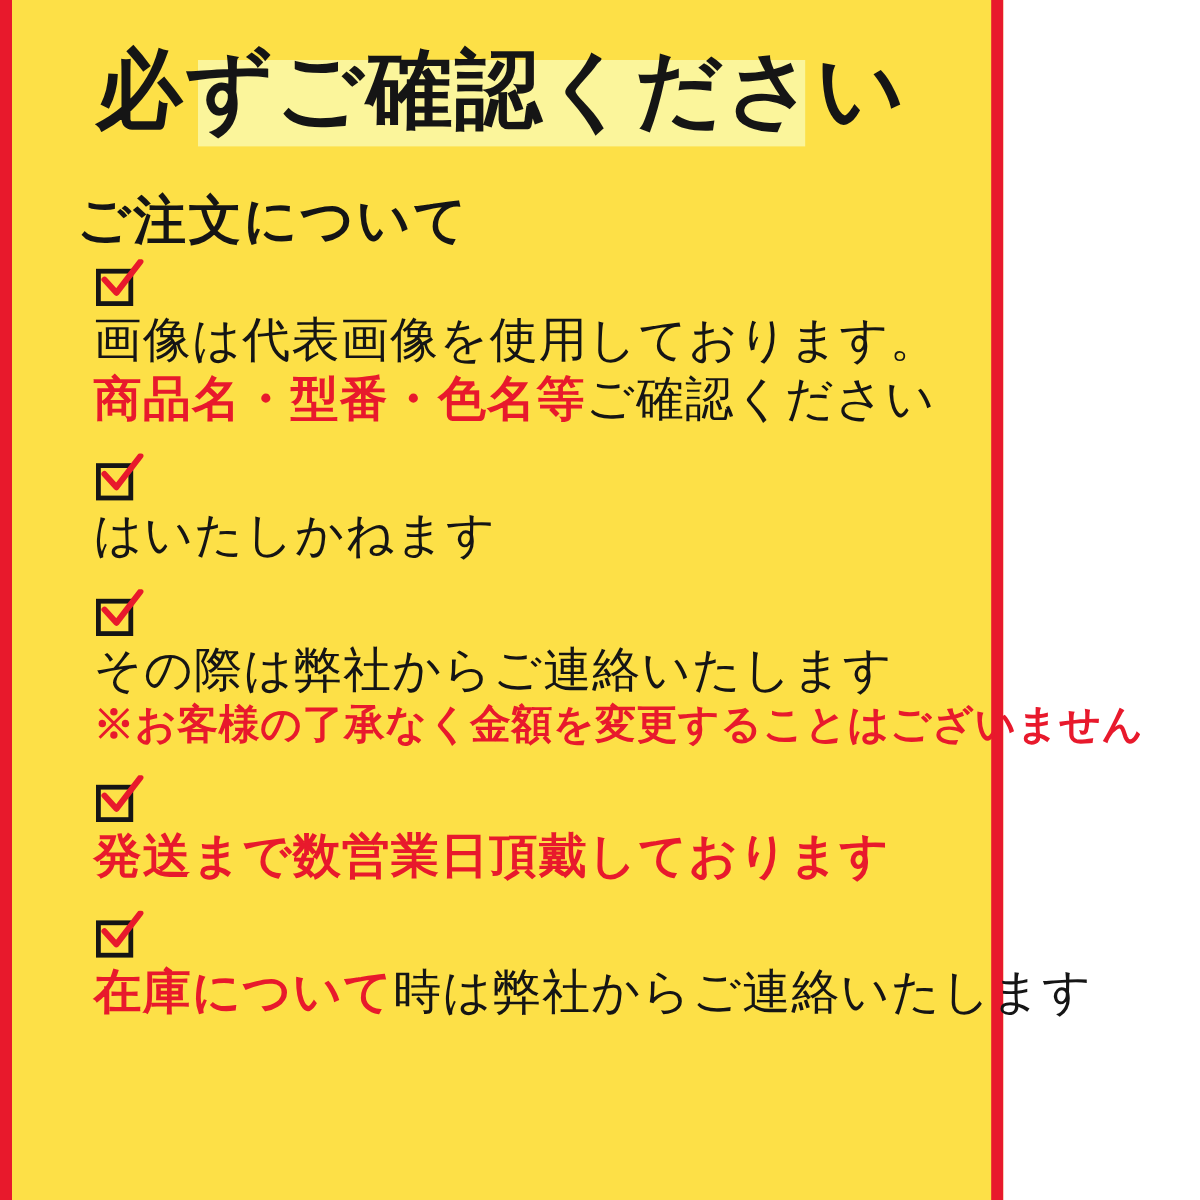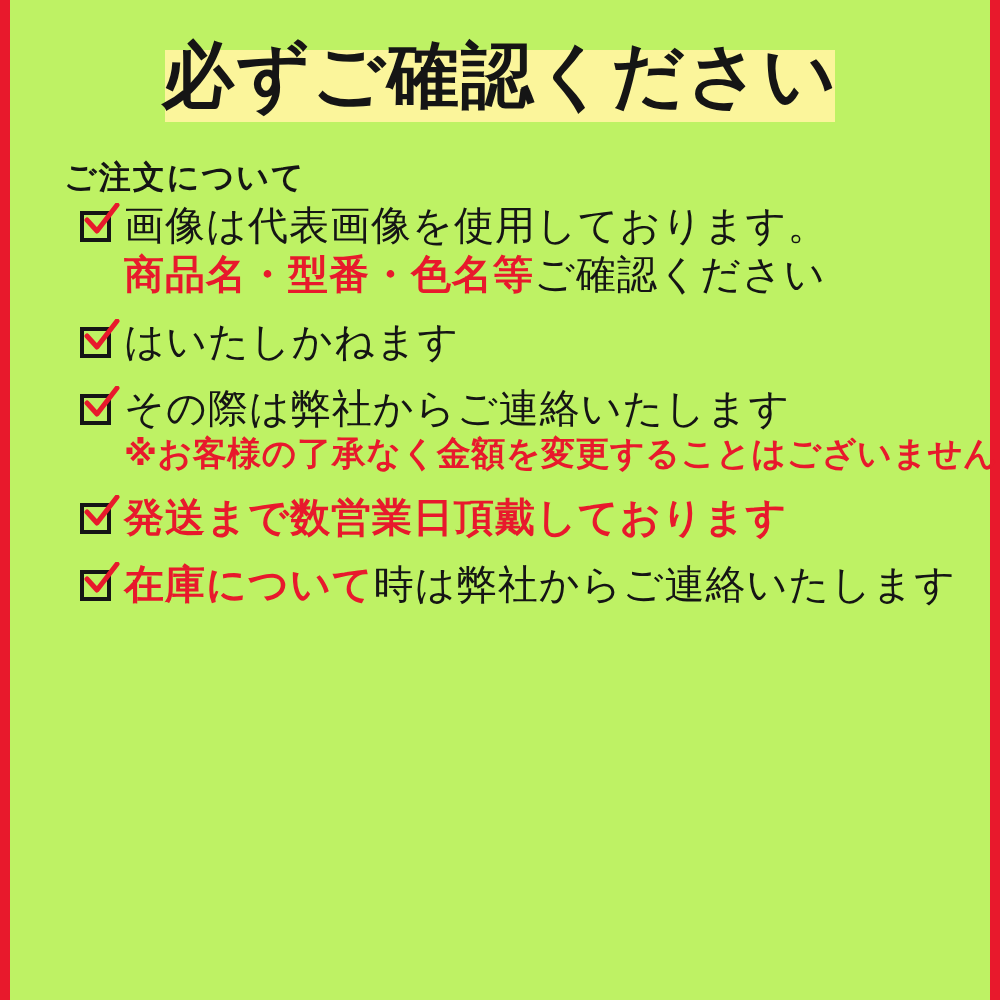--- a/index.html
+++ b/index.html
@@ -8,24 +8,25 @@
   }
   body {
     width: 1000px;
     height: 1000px;
     background: #ffffff;
     font-family: "DejaVu Sans", "Liberation Sans", sans-serif;
     overflow: hidden;
   }
   .page {
     position: relative;
-    width: 1000px;
+    width: 836px;
     height: 1000px;
     box-sizing: border-box;
-    background: #bef264;
+    background: #fde047;
+    font-family: Liberation Serif, serif;
   }
   
   .side-bar {
     position: absolute;
     top: 0;
     width: 10px;
     height: 1000px;
     background: #e8192c;
   }
   .side-bar.left { left: 0; }
@@ -62,37 +63,38 @@
     font-size: 72px;
     font-weight: bold;
     letter-spacing: 2px;
     color: #151515;
     line-height: 1;
     white-space: nowrap;
   }
 
   
   .section-heading {
-    font-size: 32px;
+    font-size: 44px;
     font-weight: bold;
     color: #151515;
     letter-spacing: 2px;
     margin: 10px 0 6px 24px;
     line-height: 1.1;
     white-space: nowrap;
   }
   .section-heading.second {
     margin-top: 26px;
   }
 
   
   .item {
     display: flex;
     align-items: flex-start;
     margin: 0 0 18px 38px;
+    flex-direction: column;
   }
   .check-icon {
     flex: 0 0 auto;
     width: 40px;
     height: 40px;
     position: relative;
     margin-top: 6px;
     margin-right: 6px;
   }
   .check-icon .box {

